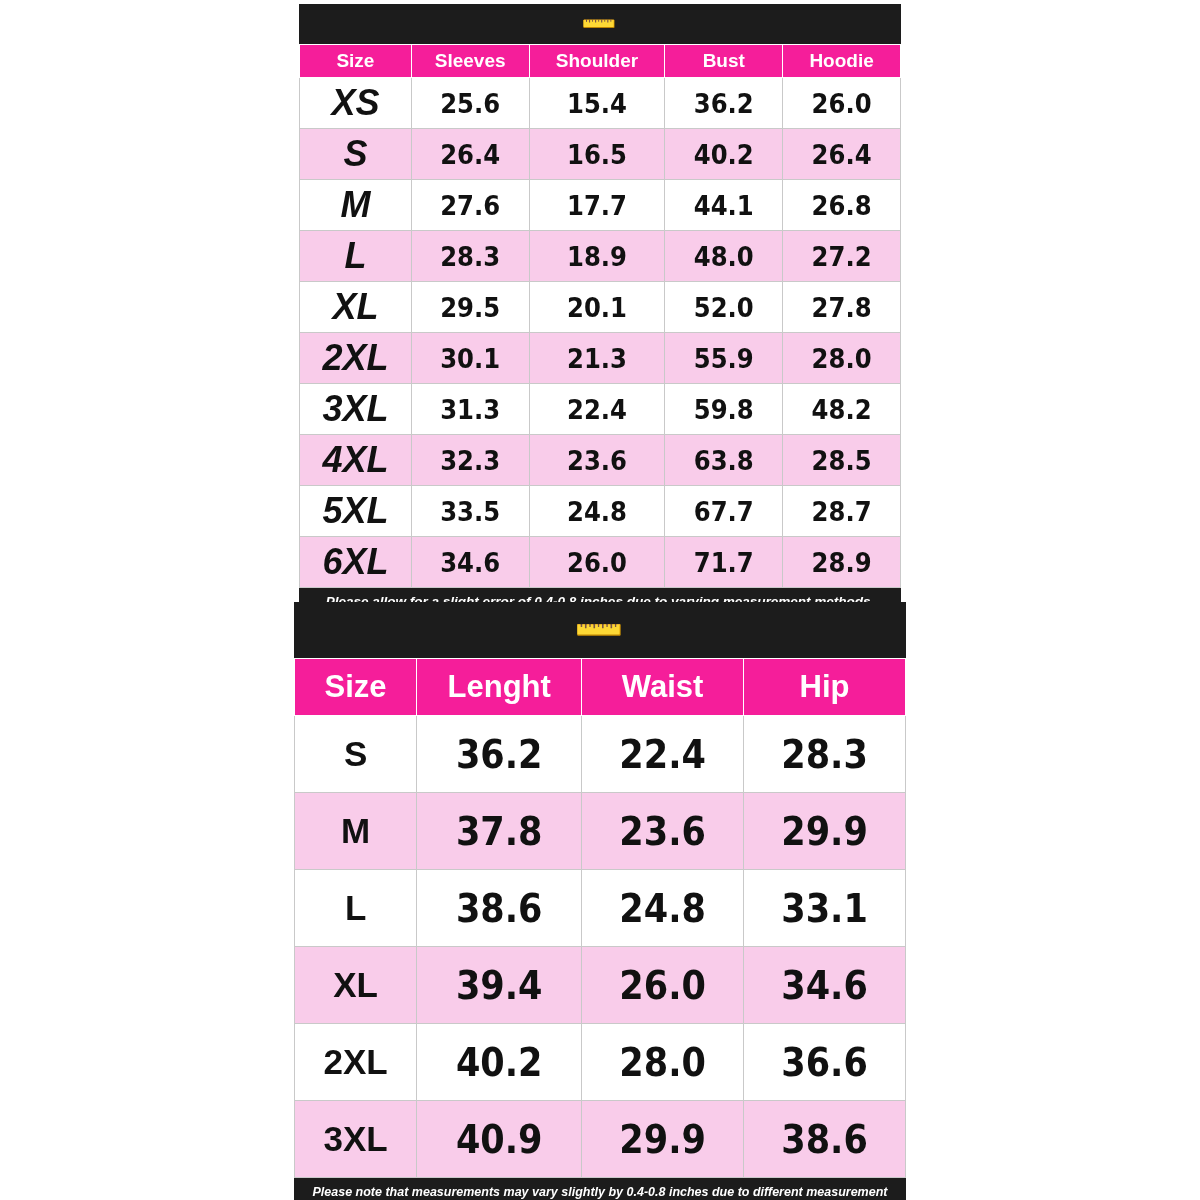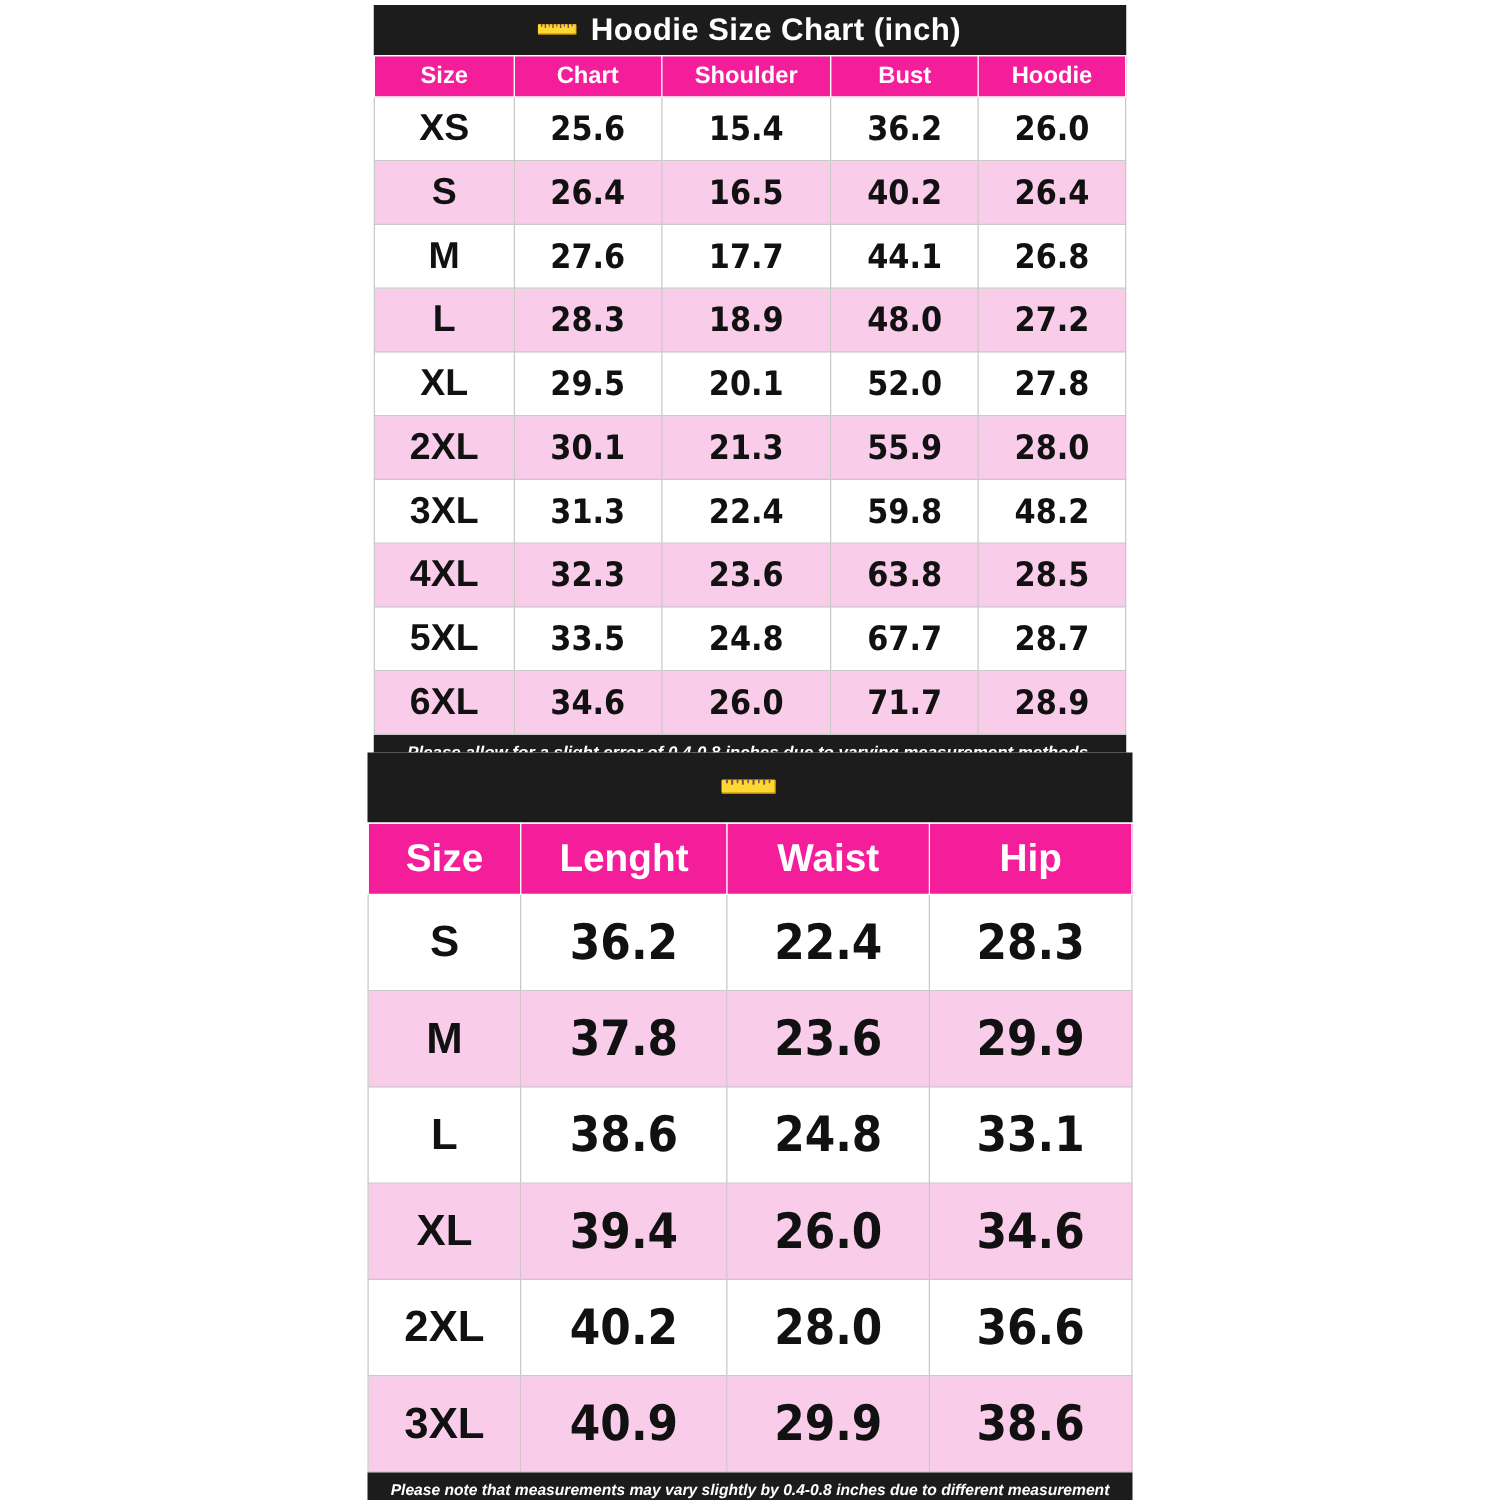--- a/index.html
+++ b/index.html
@@ -90,21 +90,21 @@
     height: 40px;
     font-size: 25px;
   }
   #hoodie-chart th {
     height: 30px;
     font-size: 19px;
   }
   #hoodie-chart td {
     height: 48px;
   }
-  #hoodie-chart td.size-cell { font-size: 30px; }
+  #hoodie-chart td.size-cell { font-size: 36px; font-style: italic; }
   #hoodie-chart td.val-cell { font-size: 27px; }
   #hoodie-chart .note {
     font-size: 13.5px;
     padding: 5px 4px 6px 4px;
   }
 
   
   #leggings-chart {
     left: 294px;
     top: 602px;
@@ -129,34 +129,33 @@
   }
 </style>
 </head>
 <body>
 
 <div class="page">
 
   <div class="chart" id="hoodie-chart">
     <div class="chart-title">
       <span class="ruler-icon">📏</span>
-      <span>Hoodie Size Chart (inch)</span>
     </div>
     <table>
       <colgroup>
         <col style="width:18.6%">
         <col style="width:19.6%">
         <col style="width:22.6%">
         <col style="width:19.6%">
         <col style="width:19.6%">
       </colgroup>
       <thead>
         <tr>
           <th>Size</th>
-          <th>Chart</th>
+          <th>Sleeves</th>
           <th>Shoulder</th>
           <th>Bust</th>
           <th>Hoodie</th>
         </tr>
       </thead>
       <tbody>
         <tr class="plain">
           <td class="size-cell">XS</td>
           <td class="val-cell">25.6</td>
           <td class="val-cell">15.4</td>

